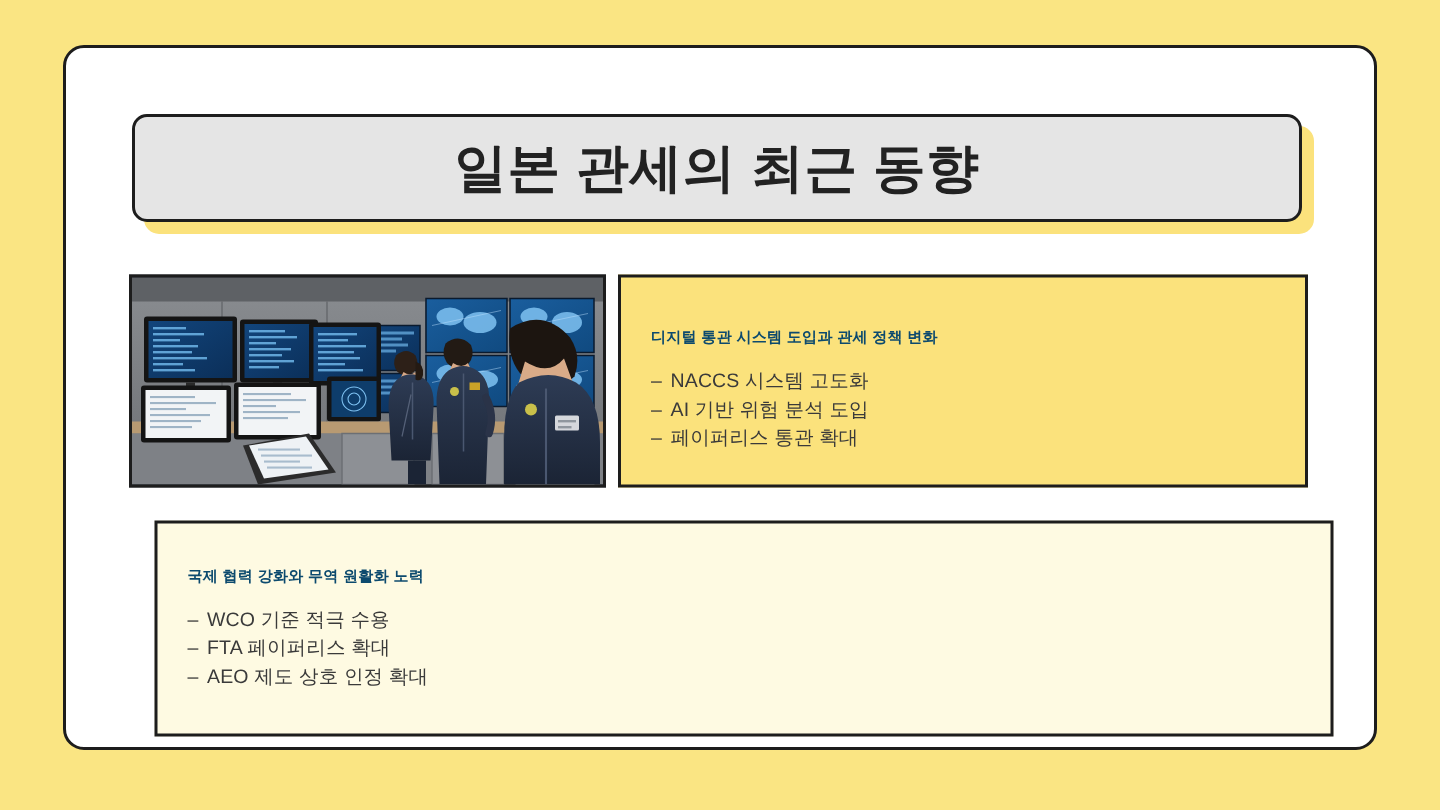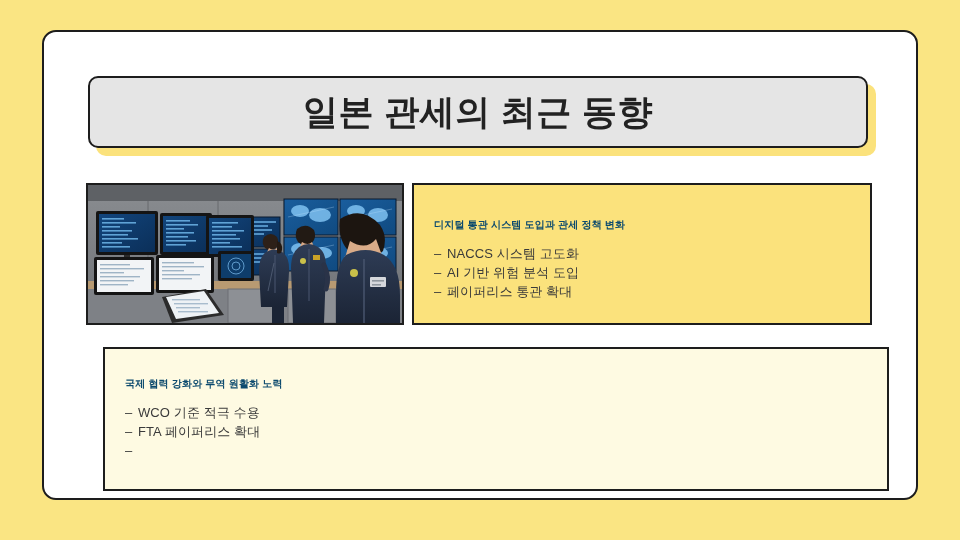--- a/index.html
+++ b/index.html
@@ -342,17 +342,18 @@
       <li>
         <span class="dash">–</span>
         <span>WCO 기준 적극 수용</span>
       </li>
       <li>
         <span class="dash">–</span>
         <span>FTA 페이퍼리스 확대</span>
       </li>
       <li>
         <span class="dash">–</span>
+        <span>AEO 제도 상호 인정 확대</span>
       </li>
     </ul>
   </div>
 
 </div>
 
 </body></html>

